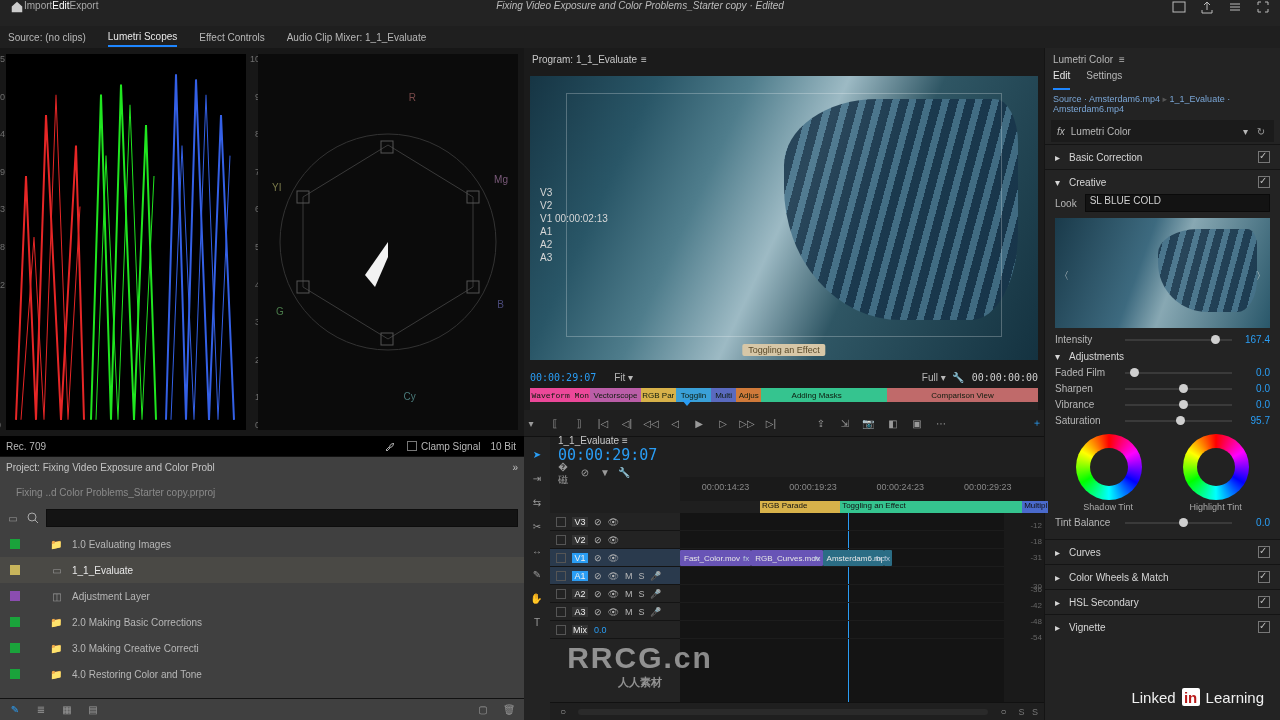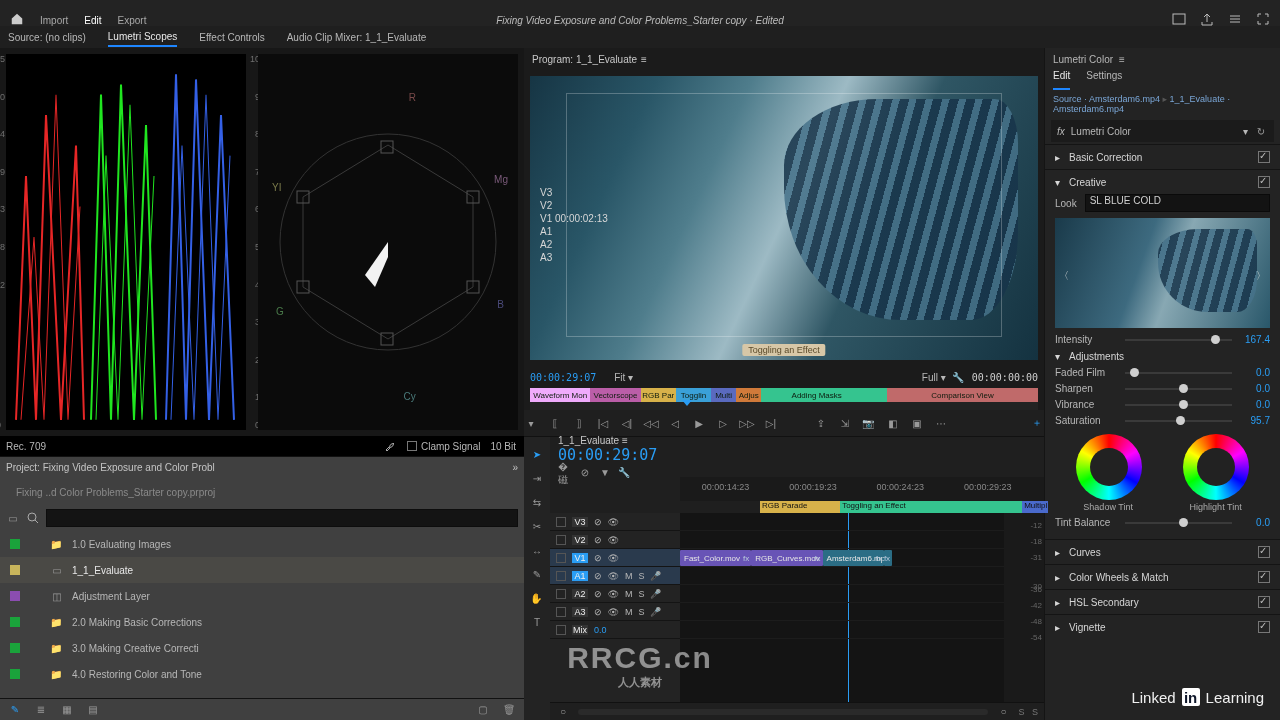--- a/index.html
+++ b/index.html
@@ -1,18 +1,18 @@
 <!DOCTYPE html>
 <html><head>
 <meta charset="utf-8">
 <style>
 * { margin:0; padding:0; box-sizing:border-box; font-family: "Segoe UI", Arial, sans-serif; }
 body { background:#1b1b1b; color:#b7b7b7; width:1280px; height:720px; overflow:hidden; font-size:10px; position:relative; }
 
-.topbar { height:26px; background:#232323; display:flex; align-items:flex-end; padding:0 10px; gap:16px; }
+.topbar { height:26px; background:#232323; display:flex; align-items:flex-start; padding:0 10px; }
 .topbar .title { position:absolute; left:50%; transform:translateX(-50%); color:#bcbcbc; font-style:italic; }
 .topbar .rmenu { margin-left:auto; display:flex; gap:14px; }
 .topbar .item { color:#a8a8a8; }
 .topbar .item.active { color:#fff; }
 .icon { display:inline-flex; align-items:center; justify-content:center; }
 
 .subbar { height:22px; background:#1f1f1f; display:flex; align-items:center; padding:0 8px; gap:22px; font-size:10px; }
 .subbar .label { padding:3px 0; }
 .subbar .label.active { border-bottom:2px solid #1e86ff;color:#e8e8e8;}
 .panel-title { color:#c8c8c8; }
@@ -98,21 +98,21 @@
 .wheels{display:flex;justify-content:space-around;margin:8px 0 2px;}
 .wheel{width:66px;height:66px;border-radius:50%;background:conic-gradient(red,magenta,blue,cyan,lime,yellow,red);position:relative;}
 .wheel::after{content:"";position:absolute;inset:14px;border-radius:50%;background:#222;}
 .wheel-label{display:flex;justify-content:space-around;font-size:9px;color:#aaa;}
 
 .watermark{position:absolute;left:50%;bottom:30px;transform:translateX(-50%);text-align:center;color:rgba(255,255,255,.5);font-weight:600;}
 .watermark .big{font-size:30px;letter-spacing:2px;}
 .watermark .small{font-size:11px;}
 
 .linkedin{position:absolute;right:16px;bottom:14px;color:#f0f0f0;font-size:15px;display:flex;align-items:center;gap:6px;}
-.linkedin .box{width:18px;height:18px;background:#fff;color:#0f172a;font-weight:700;display:flex;align-items:center;justify-content:center;border-radius:2px;}
+.linkedin .box{width:18px;height:18px;background:#fff;color:#b91c1c;font-weight:700;display:flex;align-items:center;justify-content:center;border-radius:2px;}
 
 svg{display:block}
 .tiny-btn{width:14px;height:14px;display:inline-flex;align-items:center;justify-content:center;color:#9a9a9a;}
 select,input{font-size:10px;}
 </style>
 </head>
 <body>
 
 <div class="topbar">
   <span class="icon tiny-btn">
@@ -324,21 +324,21 @@
       </div>
       <div class="program-ctrlrow">
         <span class="tc-blue">00:00:29:07</span>
         <span style="margin-left:12px"><span>Fit</span> ▾</span>
         <span style="flex:1"></span>
         <span><span>Full</span> ▾</span>
         <span class="tiny-btn">🔧</span>
         <span class="tc-blue" style="color:#cfcfcf">00:00:00:00</span>
       </div>
       <div class="thinbar" id="prog-markers">
-          <div class="seg" style="background: #f0abfc; width: 12%;">Waveform Mon</div>
+          <div class="seg" style="background: #ec4899; width: 12%; font-family: Liberation Mono, monospace;">Waveform Mon</div>
           <div class="seg" style="background: rgb(187, 94, 168); width: 10%;">Vectorscope</div>
           <div class="seg" style="background: rgb(216, 178, 74); width: 7%;">RGB Par</div>
           <div class="seg" style="background: rgb(58, 160, 216); width: 7%;">Togglin</div>
           <div class="seg" style="background: rgb(90, 106, 191); width: 5%;">Multi</div>
           <div class="seg" style="background: rgb(208, 122, 58); width: 5%;">Adjus</div>
           <div class="seg" style="background: rgb(53, 196, 143); width: 22%;">Adding Masks</div>
           <div class="seg" style="background: rgb(53, 196, 143); width: 3%;"></div>
           <div class="seg" style="background: rgb(192, 106, 106); width: 30%;">Comparison View</div>
         </div>
       <div class="marker-strip">

